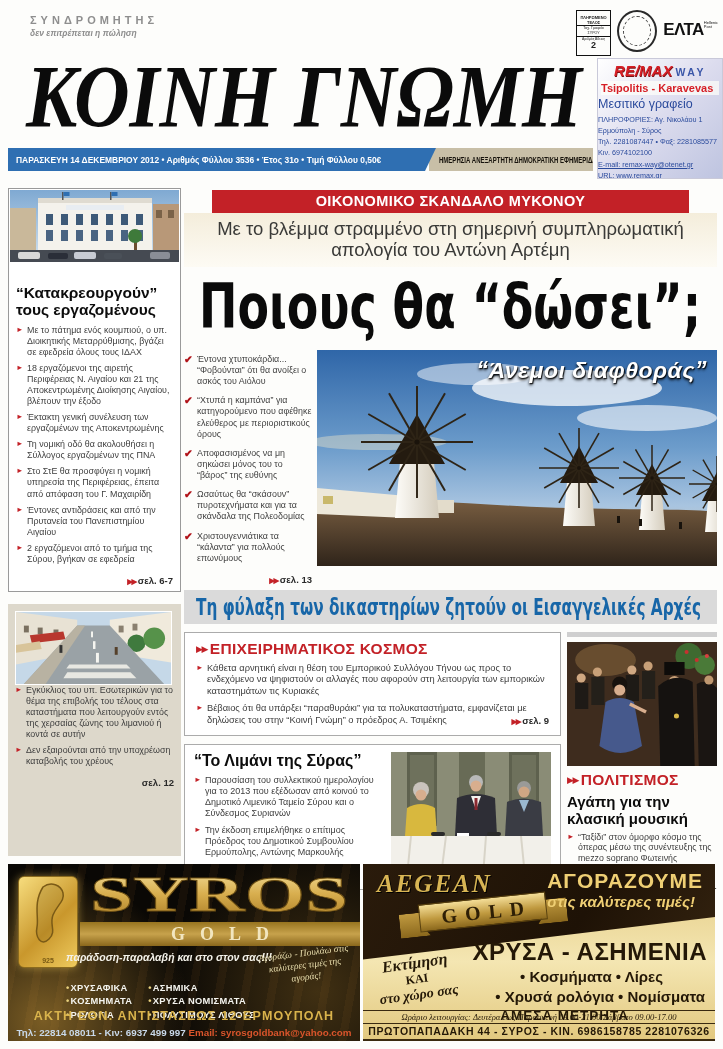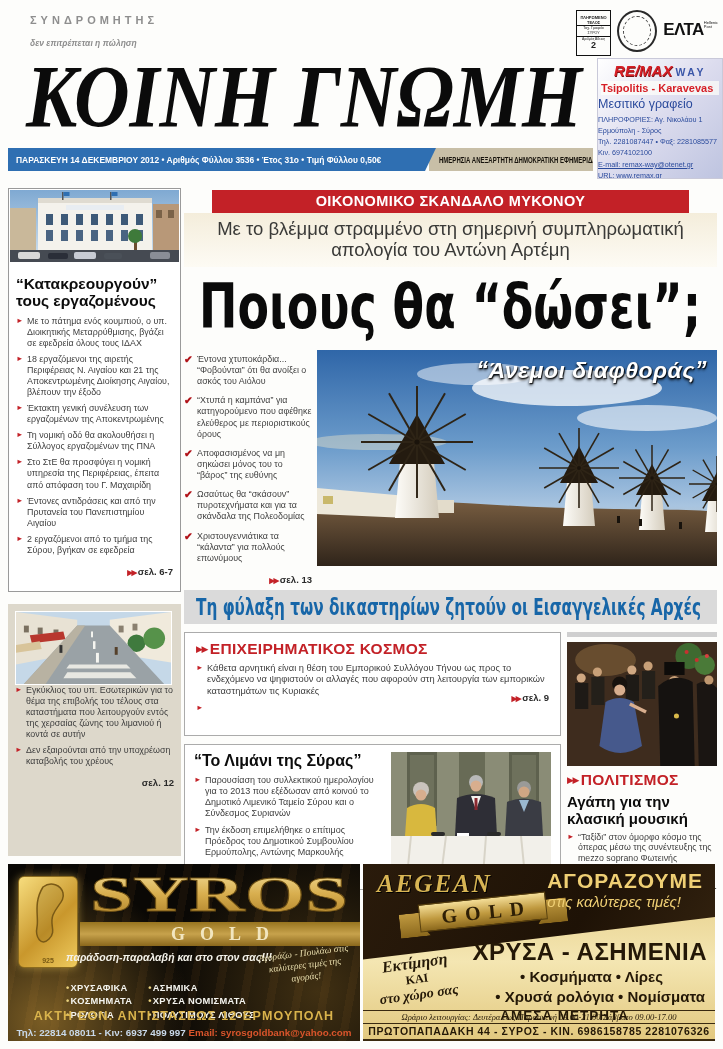--- a/index.html
+++ b/index.html
@@ -2,21 +2,21 @@
 <html><head>
 <meta charset="utf-8">
 <style>
   *{margin:0;padding:0;box-sizing:border-box}
   html,body{width:723px;height:1049px}
   body{position:relative;background:#FDFDFB;font-family:"Liberation Sans",sans-serif;overflow:hidden;color:#222}
 
   
   .subscriber{position:absolute;left:30px;top:14px}
   .subscriber .s1{font-size:11px;font-weight:bold;letter-spacing:4px;color:#8E8E8E}
-  .subscriber .s2{font-size:8.5px;font-style:italic;font-weight:bold;color:#8E8E8E;margin-top:12px}
+  .subscriber .s2{font-size:8.5px;font-style:italic;font-weight:bold;color:#8E8E8E;margin-top:2px}
 
   .stamps{position:absolute;left:576px;top:10px;display:flex;align-items:flex-start;gap:6px}
   .stamp-box{width:37px;height:46px;border:1.5px solid #111;display:flex;flex-direction:column;align-items:center;justify-content:center;text-align:center}
   .stamp-box .t1{font-size:4px;font-weight:bold;line-height:1.2;border-bottom:.5px solid #111;width:100%}
   .stamp-box .t2{font-size:3.6px;line-height:1.3;border-bottom:.5px solid #111;width:100%}
   .stamp-box .t3{font-size:3.4px;line-height:1.3}
   .stamp-box .t4{font-size:9px;font-weight:bold;line-height:1}
   .stamp-circle{width:42px;height:42px;border:2px solid #2A2A2A;border-radius:50%;position:relative}
   .stamp-circle::after{content:"";position:absolute;inset:4px;border:1px dashed #444;border-radius:50%}
   .elta{display:flex;align-items:center;gap:2px;margin-top:4px}
@@ -37,21 +37,21 @@
   .rx-brand{font-style:italic;font-weight:bold;font-size:15px;color:#D61F26;text-shadow:.5px .5px 0 #7A1013}
   .rx-way{font-weight:bold;font-size:10.5px;letter-spacing:2.5px;color:#3A56A8}
   .rx-agents{font-weight:bold;font-size:11px;color:#D61F26;background:rgba(255,255,250,.7);margin:2px 3px;padding:1px 0}
   .rx-office{font-size:12.5px;color:#2A4A9C;margin:1px 0 3px}
   .rx-info{font-size:7.2px;color:#2A4A9C;line-height:1.55}
   .rx-info .u{text-decoration:underline}
 
   
   .workers-box{position:absolute;left:8px;top:188px;width:173px;height:404px;border:1px solid #9A9A9A;background:#FFF;overflow:hidden}
   .workers-box .photo{display:block;margin:1px}
-  .workers-pad{padding:12px 7px 0}
+  .workers-pad{padding:21px 7px 0}
   .workers-title{font-size:15.5px;font-weight:bold;line-height:1.1;color:#0C0C0C;margin-bottom:7px}
 
   .b{position:relative;padding-left:11px;font-size:8.9px;line-height:1.24;color:#3D3D3D;margin-bottom:5px;text-align:left}
   .b .ar{position:absolute;left:0;top:0;color:#C32127;font-size:7.5px}
   .pref{text-align:right;font-size:9.5px;font-weight:bold;color:#2A2A2A;margin-top:10px}
   .pref .pa{color:#C32127;font-size:7.5px;letter-spacing:-1.5px;margin-right:2px}
 
   .local-box{position:absolute;left:8px;top:604px;width:173px;height:252px;background:#DDD8CB;padding:7px;overflow:hidden}
   .local-box .photo{border:1px solid #FFF;display:block}
   .local-title{font-size:16px;font-weight:bold;line-height:1.1;color:#0C0C0C;margin:7px 0 6px}
@@ -120,21 +120,21 @@
   .aeg-dark{position:absolute;inset:0;background:linear-gradient(120deg,#2A1B0B,#1E1206 55%,#3A2812);clip-path:polygon(0 0,100% 0,100% 30%,0 54%)}
   .aeg-brand{position:absolute;left:14px;top:6px;font-family:"Liberation Serif",serif;font-style:italic;font-weight:bold;font-size:25px;letter-spacing:2px;color:#D8B554;text-shadow:1px 1px 0 #000}
   .ribbon{position:absolute;left:36px;top:34px;width:168px;height:32px;transform:rotate(-6deg)}
   .ribbon .tail{position:absolute;top:8px;width:30px;height:24px;background:linear-gradient(#C09A40,#8A671C)}
   .ribbon .tail.l{left:0;clip-path:polygon(0 0,100% 0,70% 50%,100% 100%,0 100%)}
   .ribbon .tail.r{right:0;clip-path:polygon(0 0,100% 0,100% 100%,0 100%,30% 50%)}
   .ribbon .mid{position:absolute;left:20px;right:20px;top:0;bottom:4px;background:linear-gradient(#F4DE98,#C09A40 55%,#8A671C);border:1px solid #5A420F;display:flex;align-items:center;justify-content:center}
   .ribbon .mid span{font-family:"Liberation Serif",serif;font-size:20px;font-weight:bold;letter-spacing:8px;text-indent:8px;color:#2E1F06}
   .aeg-buy{position:absolute;right:12px;top:5px;}
   .aeg-buy .b1{font-size:21px;font-weight:bold;letter-spacing:1px;color:#EFCF74}
-  .aeg-buy .b2{font-size:15px;font-style:italic;font-weight:normal;color:#EFCF74}
+  .aeg-buy .b2{font-size:15px;font-style:italic;font-weight:bold;color:#EFCF74}
   .aeg-main{position:absolute;right:8px;top:74px;font-size:24px;font-weight:bold;color:#241807;letter-spacing:.5px}
   .aeg-l1{position:absolute;right:52px;top:104px;font-size:15px;font-weight:bold;color:#241807}
   .aeg-l2{position:absolute;right:10px;top:124px;font-size:15px;font-weight:bold;color:#241807}
   .aeg-cash{position:absolute;right:86px;top:144px;font-size:13.5px;font-weight:bold;letter-spacing:1px;color:#241807}
   .aeg-est{position:absolute;left:14px;top:90px;transform:rotate(-8deg);text-align:center;color:#241807;font-family:"Liberation Serif",serif}
   .aeg-est .e1{font-size:16px;font-style:italic;font-weight:bold}
   .aeg-est .e2{font-size:12px;font-weight:bold}
   .aeg-est .e3{font-size:14px;font-style:italic;font-weight:bold}
   .aeg-strip{position:absolute;left:0;right:0;bottom:0;color:#241807}
   .aeg-strip .h{border-top:1px solid #3A2A10;font-family:"Liberation Serif",serif;font-style:italic;font-size:8.6px;text-align:center;padding:1px 2px}
@@ -372,21 +372,21 @@
   </div>
 
   <div class="boxes-row">
     <div class="mid-col">
       <div class="biz-box">
         <div class="sec-title">
           <span class="pa2">▶▶</span>
           <span class="st">ΕΠΙΧΕΙΡΗΜΑΤΙΚΟΣ ΚΟΣΜΟΣ</span>
         </div>
         <div class="b"><span class="ar">►</span><span>Κάθετα αρνητική είναι η θέση του Εμπορικού Συλλόγου Τήνου ως προς το ενδεχόμενο να ψηφιστούν οι αλλαγές που αφορούν στη λειτουργία των εμπορικών καταστημάτων τις Κυριακές</span></div>
-        <div class="b biz-last"><span class="ar">►</span>
+        <div class="b biz-last"><span class="ar">►</span><span>Βέβαιος ότι θα υπάρξει “παραθυράκι” για τα πολυκαταστήματα, εμφανίζεται με δηλώσεις του στην “Κοινή Γνώμη” ο πρόεδρος Α. Τσιμέκης</span>
           <div class="pref"><span class="pa">▶▶</span><span>σελ. 9</span></div>
         </div>
       </div>
 
       <div class="port-box">
         <div class="port-txt">
           <div class="port-title">“Το Λιμάνι της Σύρας”</div>
           <div class="b"><span class="ar">►</span><span>Παρουσίαση του συλλεκτικού ημερολογίου για το 2013 που εξέδωσαν από κοινού το Δημοτικό Λιμενικό Ταμείο Σύρου και ο Σύνδεσμος Συριανών</span></div>
           <div class="b"><span class="ar">►</span><span>Την έκδοση επιμελήθηκε ο επίτιμος Πρόεδρος του Δημοτικού Συμβουλίου Ερμούπολης, Αντώνης Μαρκουλής</span></div>
           <div class="b"><span class="ar">►</span><span>Αφιερωμένο στους “ανθρώπους της θάλασσας”</span></div>

